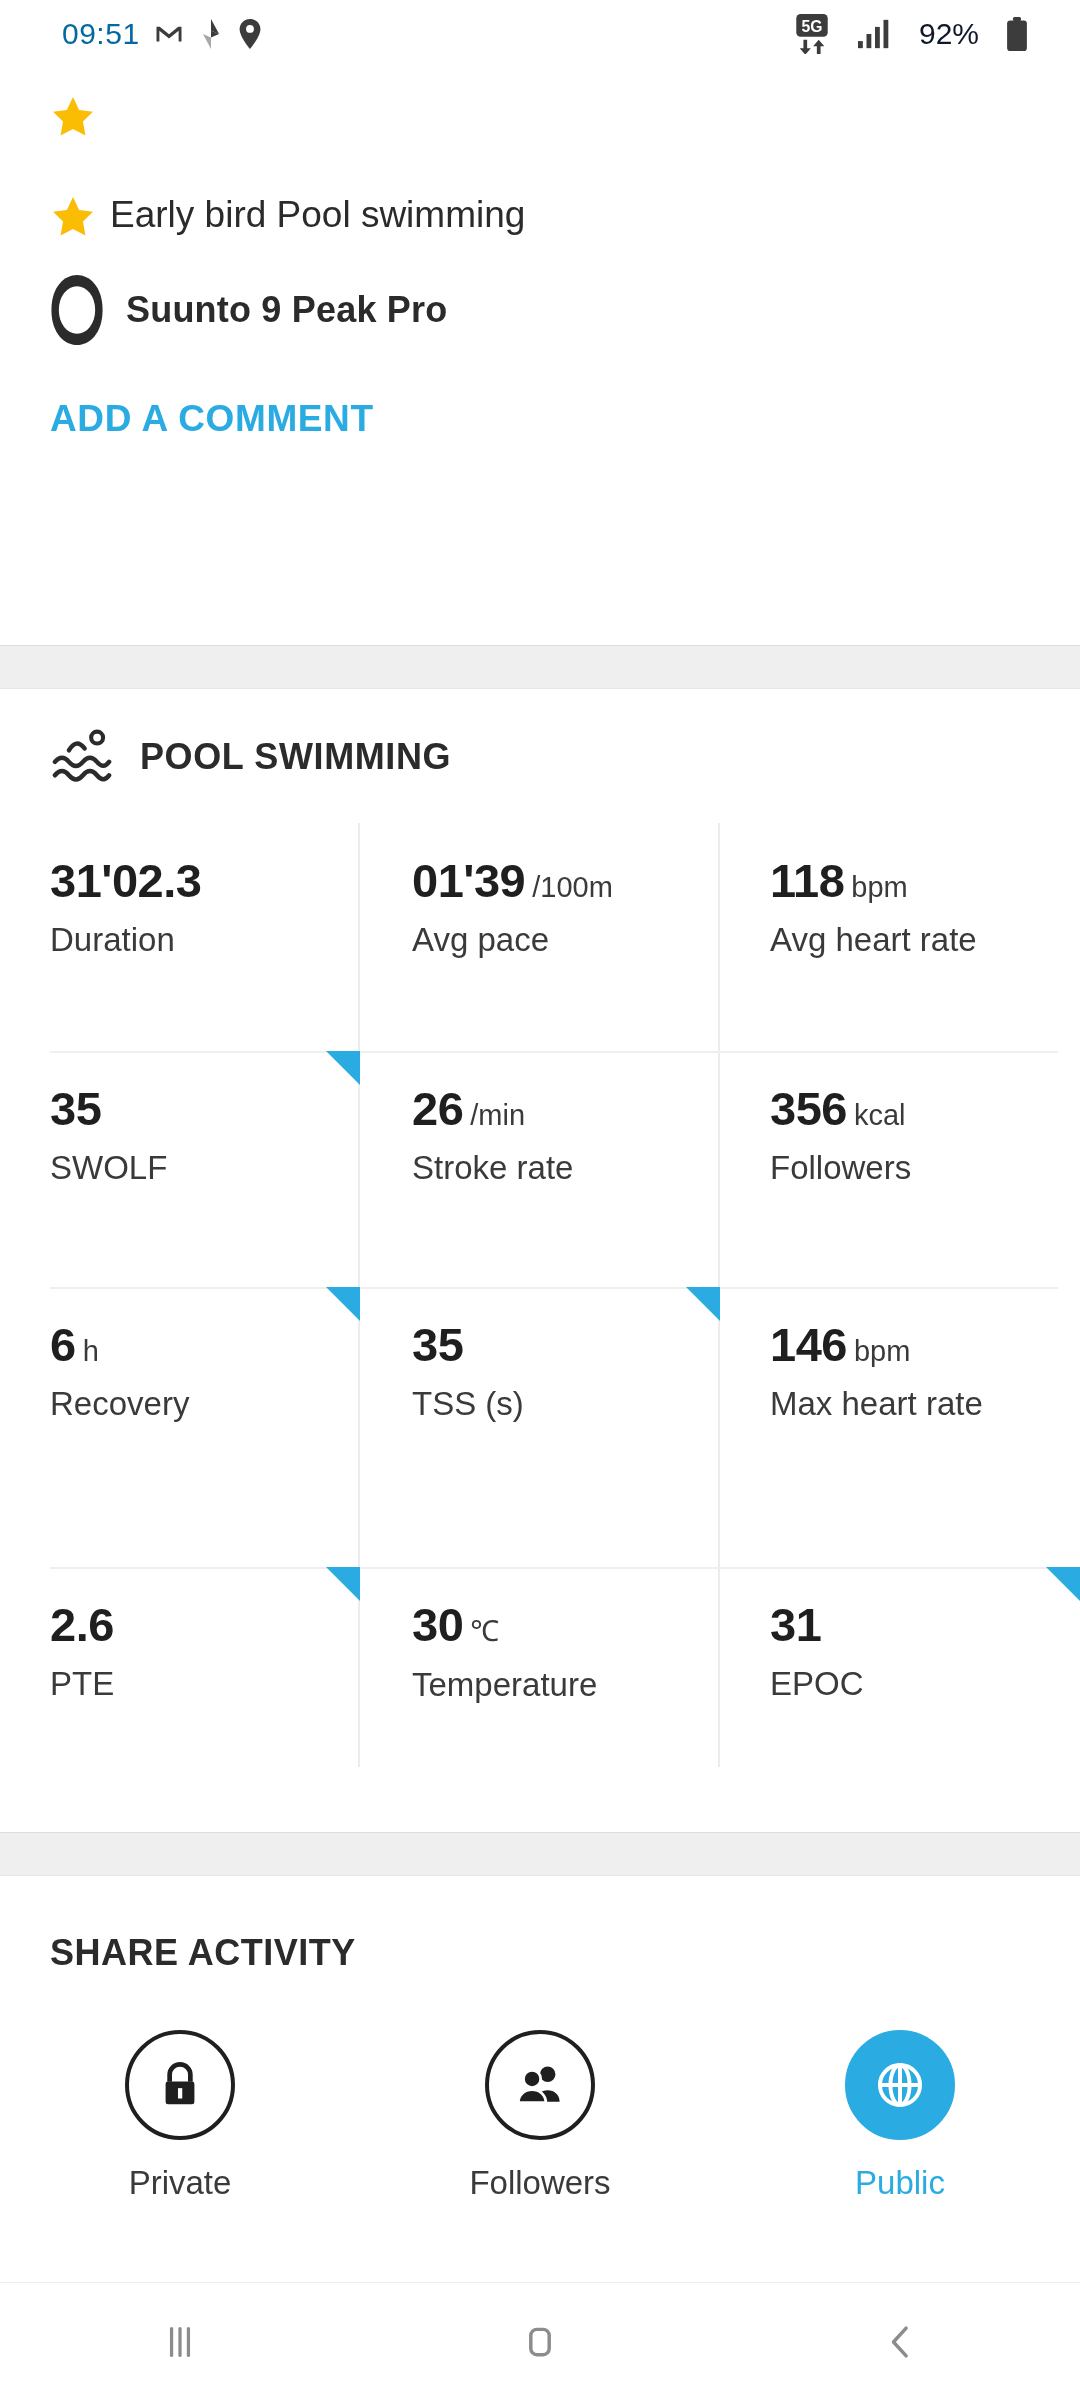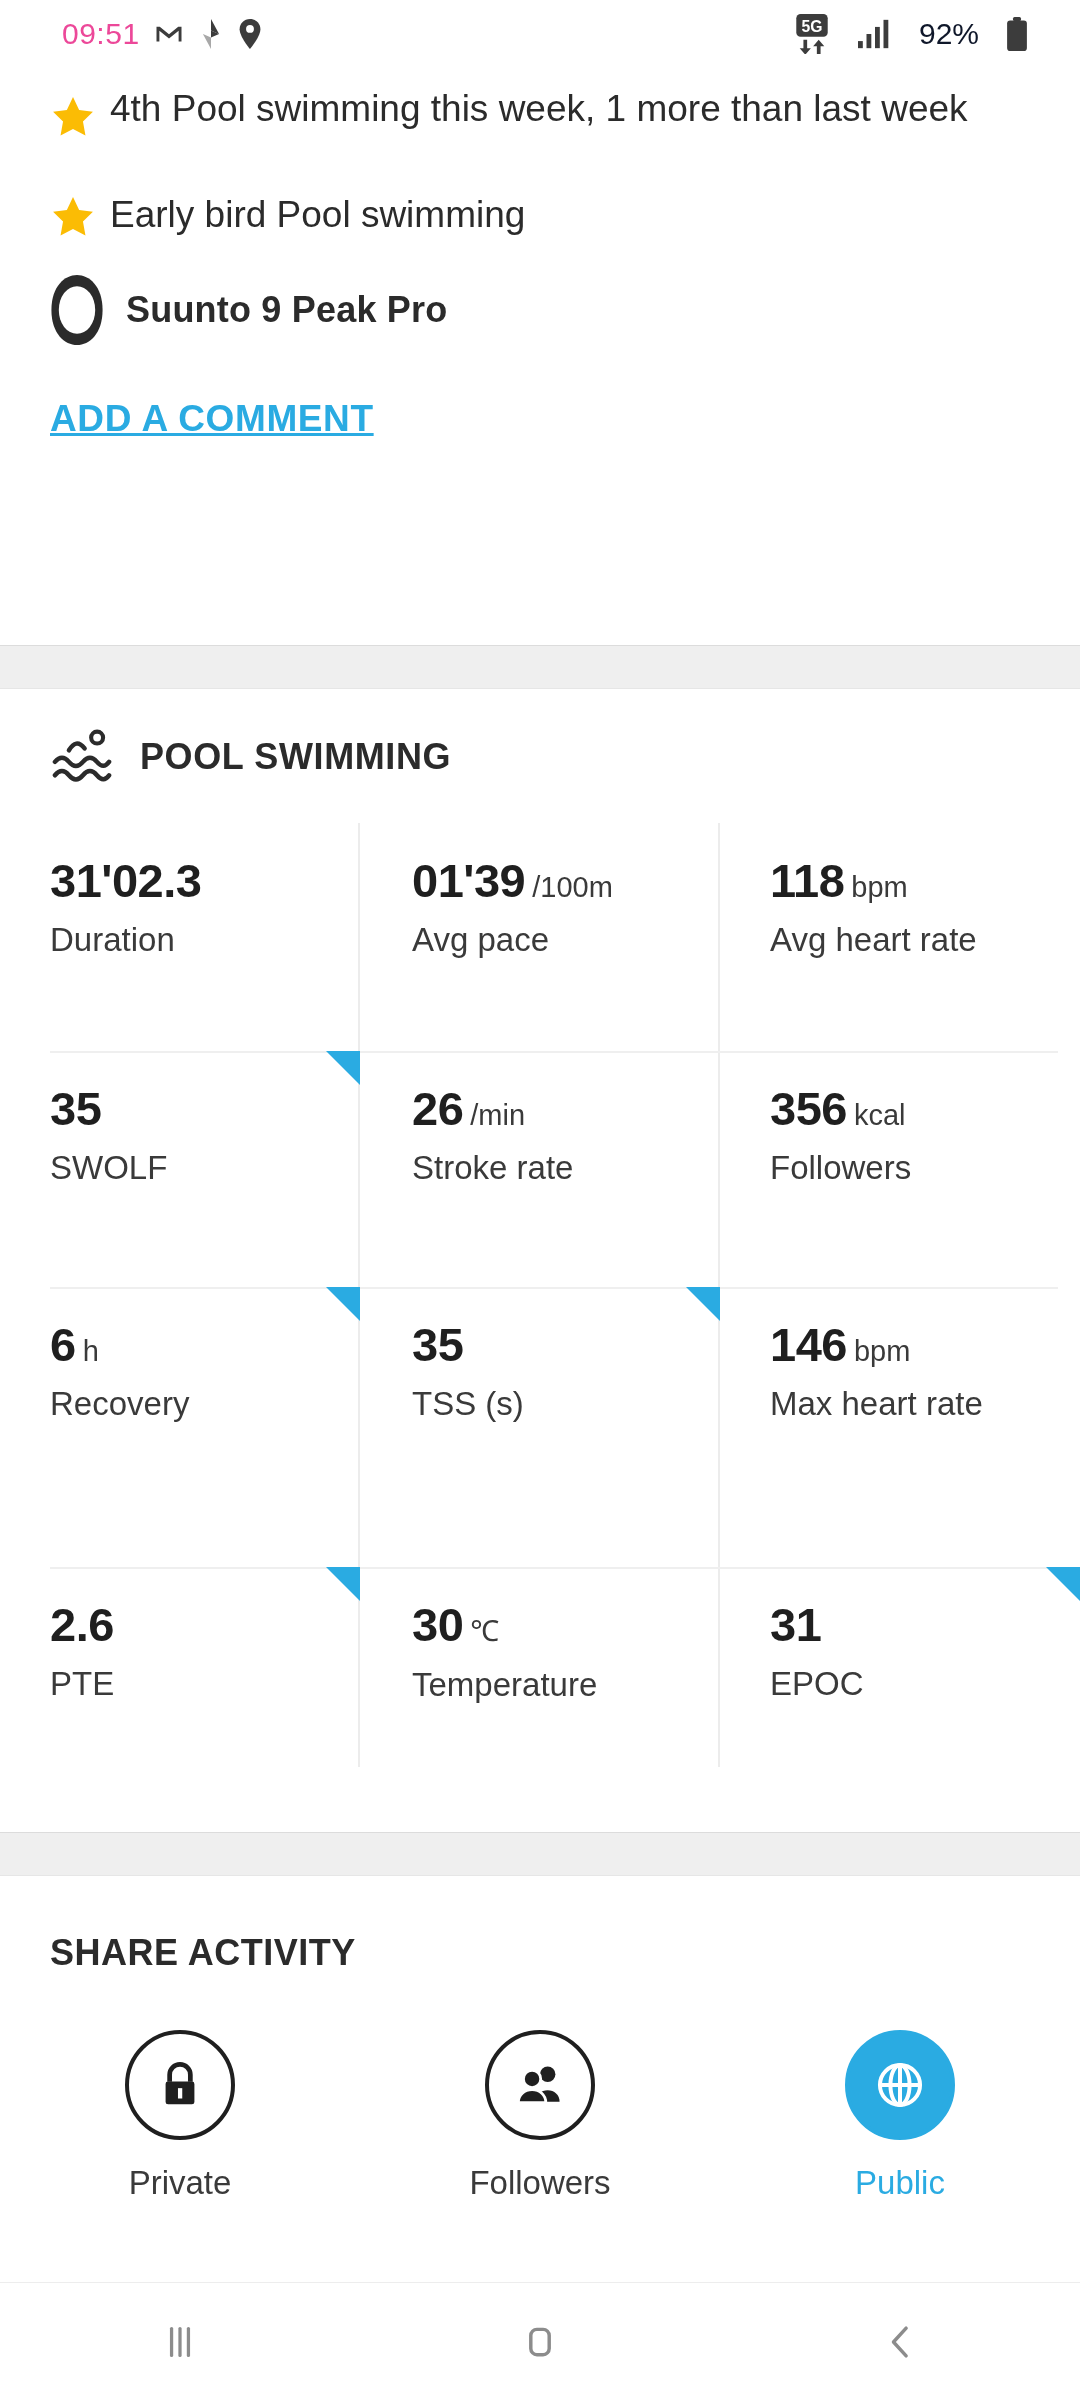--- a/index.html
+++ b/index.html
@@ -10,21 +10,21 @@
     overflow:hidden;
   }
   body { position:relative; }
 
   
   .statusbar{
     position:absolute; top:0; left:0; width:1080px; height:68px;
     display:flex; align-items:center; background:#ffffff;
   }
   .sb-left{ display:flex; align-items:center; gap:14px; margin-left:62px; }
-  .sb-time{ font-size:30px; color:#ec4899; letter-spacing:.5px; }
+  .sb-time{ font-size:30px; color:#0369a1; letter-spacing:.5px; }
   .sb-right{ margin-left:auto; margin-right:52px; display:flex; align-items:center; gap:27px; }
   .sb-pct{ font-size:30px; color:#0f172a; }
   .icon-dark{ fill:#3c3c3c; }
 
   
   .gap{
     position:absolute; left:0; width:1080px; height:44px;
     background:#efefef;
     border-top:1px solid #dcdcdc;
     border-bottom:1px solid #e6e6e6;
@@ -37,21 +37,21 @@
   .hl-text{ font-size:37px; line-height:1.24; color:#2b2b2b; font-weight:400; }
 
   .device-row{
     display:flex; align-items:center;
     padding:34px 0 0 48px;
   }
   .device-name{ font-size:36px; font-weight:bold; color:#2b2b2b; margin-left:20px; letter-spacing:.2px;}
 
   .comment-row{ padding:52px 0 0 50px; }
   .comment-link{
-    font-size:37px; font-weight:bold; color:#2aabe2; letter-spacing:.6px;text-decoration:underline;
+    font-size:37px; font-weight:bold; color:#2aabe2; letter-spacing:.6px;
   }
 
   
   .activity{ position:absolute; left:0; width:1080px; background:#fff; }
   .act-header{ display:flex; align-items:center; padding:40px 0 0 52px; }
   .act-title{ font-size:36px; font-weight:bold; color:#2b2b2b; margin-left:28px; letter-spacing:.6px; }
 
   .grid{ position:relative; margin-top:38px; padding:0 0 0 0; }
   .grid-inner{ position:relative; }
   .vline{ position:absolute; width:2px; background:#ececec; top:0; }
@@ -129,21 +129,20 @@
     </svg>
   </div>
 </div>
 
 <div class="highlights">
 
   <div class="hl-row">
     <svg class="hl-star" width="46" height="46" viewBox="0 0 24 24">
       <path fill="#fbbc04" d="M12 1.6 L15.2 8.3 L22.4 9.3 L17.2 14.4 L18.5 21.7 L12 18.2 L5.5 21.7 L6.8 14.4 L1.6 9.3 L8.8 8.3 Z"></path>
     </svg>
-    <div class="hl-text">4th Pool swimming this week, 1 more than last week</div>
   </div>
 
   <div class="hl-row" style="padding-top:52px;">
     <svg class="hl-star" style="margin-top:2px;" width="46" height="46" viewBox="0 0 24 24">
       <path fill="#fbbc04" d="M12 1.6 L15.2 8.3 L22.4 9.3 L17.2 14.4 L18.5 21.7 L12 18.2 L5.5 21.7 L6.8 14.4 L1.6 9.3 L8.8 8.3 Z"></path>
     </svg>
     <div class="hl-text">Early bird Pool swimming</div>
   </div>
 
   <div class="device-row">

